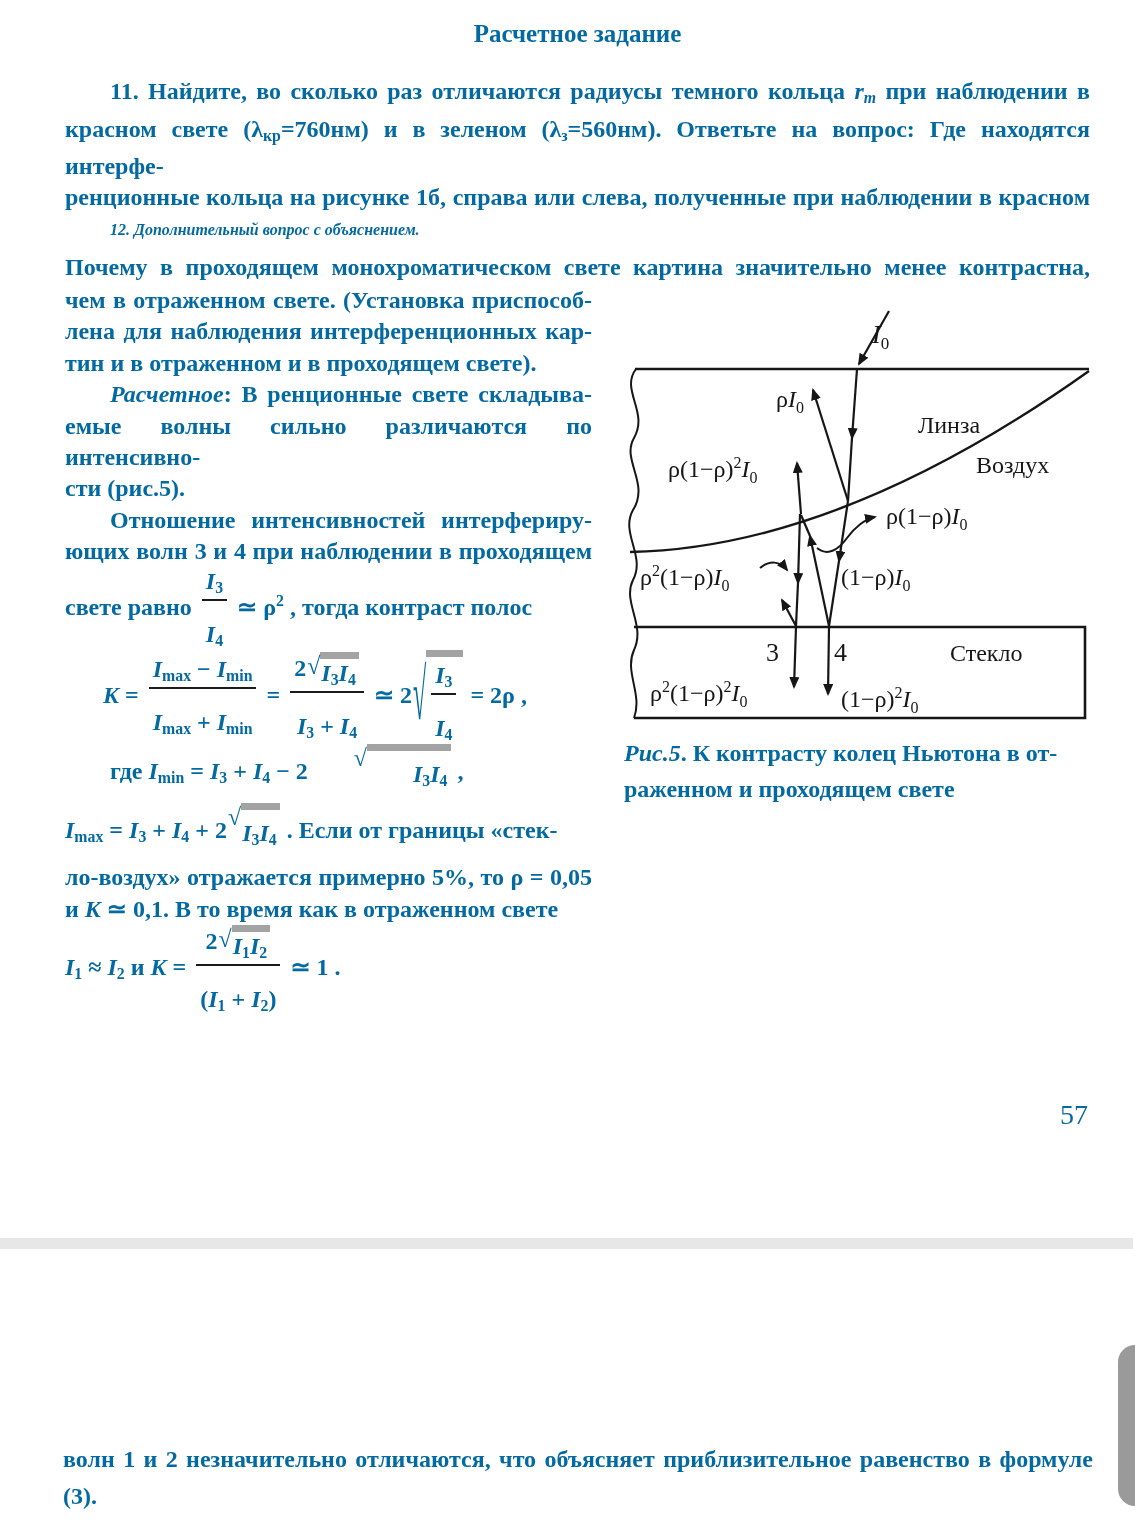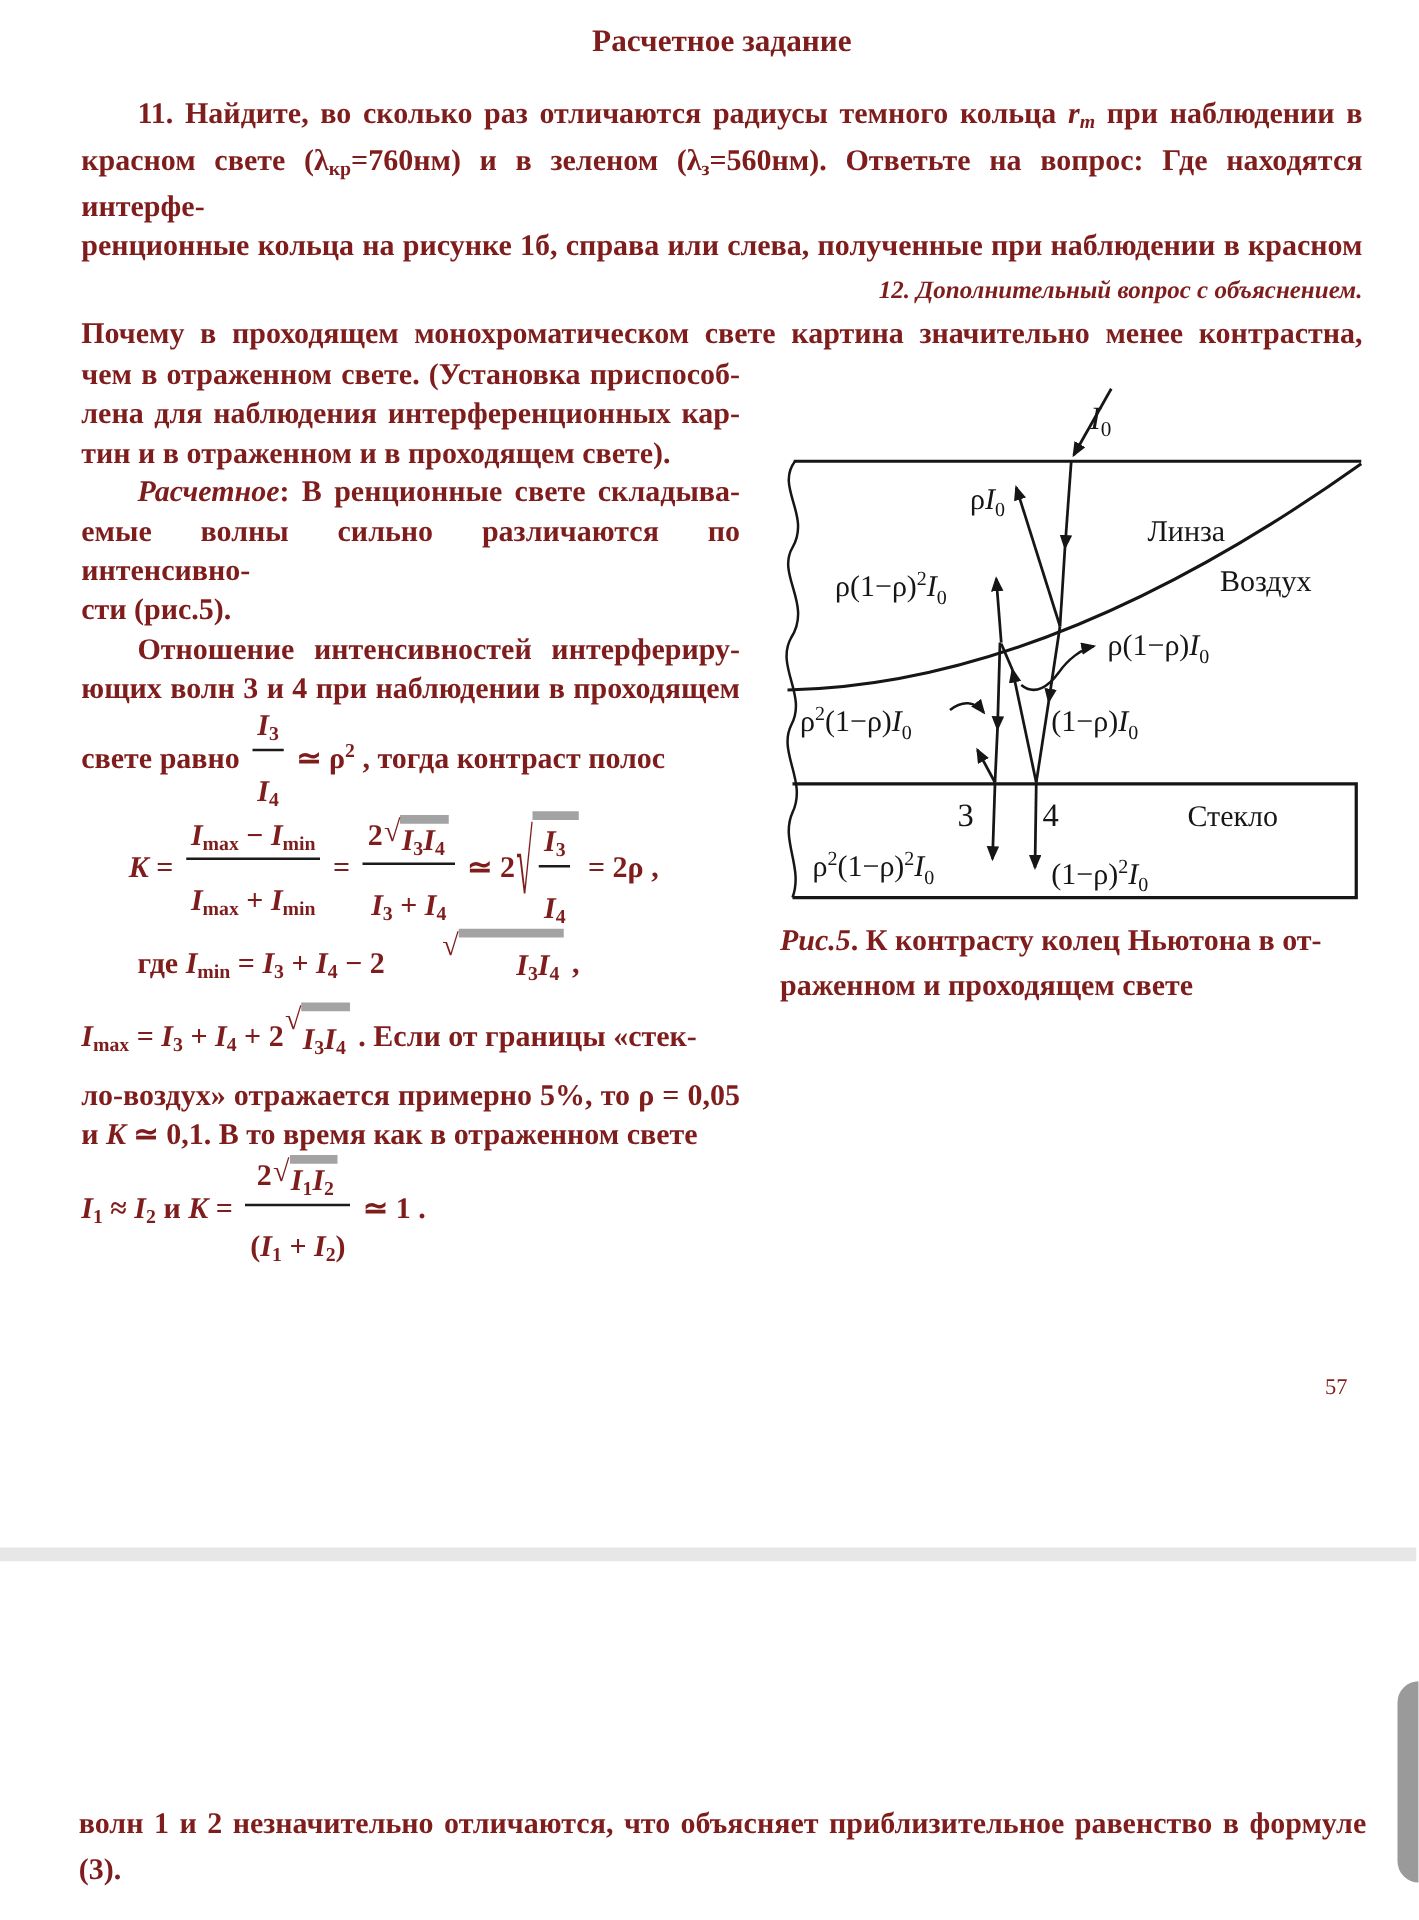--- a/index.html
+++ b/index.html
@@ -1,42 +1,42 @@
 <!DOCTYPE html>
 <html><head>
 <meta charset="utf-8">
 <style>
   html,body{margin:0;padding:0;background:#ffffff;}
   .screen{position:relative;width:1135px;height:1536px;background:#fff;overflow:hidden;
-          font-family:"Liberation Serif",serif;color:#7f1d1d;}
+          font-family:"Liberation Serif",serif;color:#0369a1;}
   .abs{position:absolute;}
   .title{left:65px;top:20px;width:1025px;text-align:center;font-weight:700;font-size:25px;}
   .para{font-size:24px;}
   .line{line-height:31.4px;font-weight:bold;}
   .just{text-align:justify;text-align-last:justify;}
-  .h12{left:65px;top:221px;width:1025px;font-size:20px;font-weight:700;font-style:italic;text-align:right;}
+  .h12{left:65px;top:221px;width:1025px;font-size:16px;font-weight:700;font-style:italic;}
   .math66{line-height:66px;}
   .math84{line-height:86px;}
   .math44{line-height:44px;}
   .math80{line-height:84px;}
   .pad38{padding-left:38px;}
   .it{font-style:italic;}
   .sb{font-size:.66em;vertical-align:-.26em;}
   .sp{font-size:.66em;vertical-align:.55em;}
   .frac{display:inline-block;vertical-align:middle;text-align:center;margin:0 4px;line-height:1.12;}
   .frac .num{display:block;border-bottom:2px solid #1b1b1b;padding:0 4px 2px;}
   .frac .den{display:block;padding:20px 4px 0;}
   .sqrt{display:inline-flex;align-items:flex-start;vertical-align:middle;margin:0 1px;}
   .sqrt .rad{line-height:1;transform:translateY(2px);}
   .sqrt .radand{border-top:7px solid #a3a3a3;padding:1px 3px 0 1px;}
   .sqrt.big{align-items:center;}
   .sqrt.big .rad{transform:scaleY(3.0);transform-origin:50% 55%;}
   .caption{left:624px;top:735px;width:470px;font-size:24px;}
   .caption .line{line-height:36px;}
-  .pageno{left:1060px;top:1099px;font-size:18px;}
+  .pageno{left:1060px;top:1099px;font-size:28px;}
   .band{left:0;top:1238px;width:1133px;height:11px;background:#e7e7e7;}
   .pill{right:0;top:1345px;width:17px;height:161px;background:#9a9a9a;border-radius:18px 0 0 18px;}
   .note{left:63px;top:1441px;width:1030px;font-size:24px;}
   .note .line{line-height:37px;}
   .fig{left:608px;top:294px;}
   .fig text{font-family:"Liberation Serif",serif;fill:#161616;}
   .svgit{font-style:italic;}
 </style>
 </head>
 <body>

